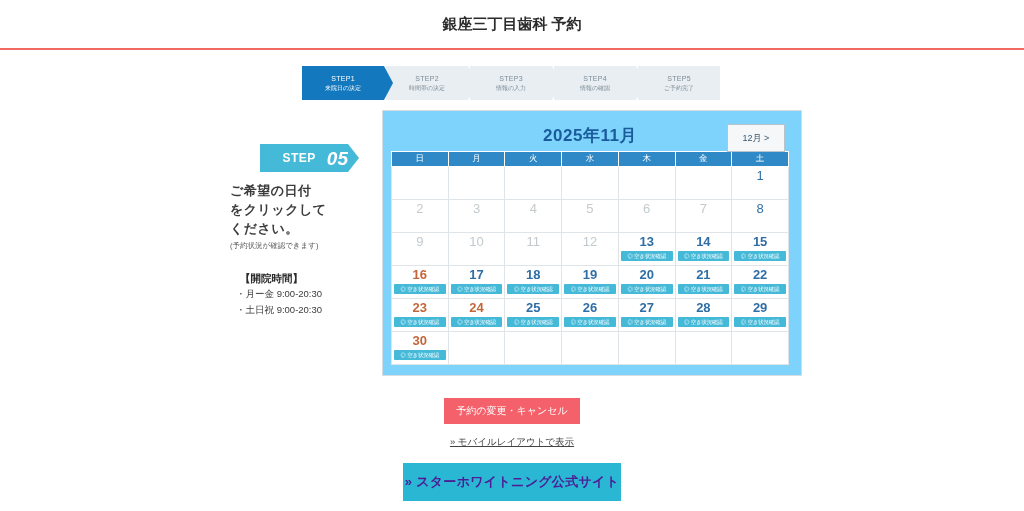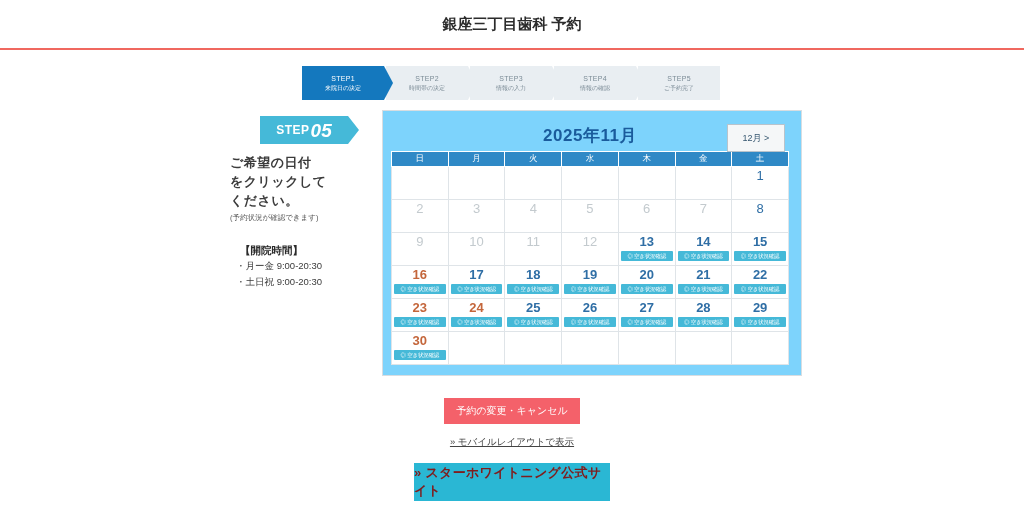--- a/index.html
+++ b/index.html
@@ -83,22 +83,23 @@
     width: 150px;
     margin-right: 10px;
     padding-top: 6px;
   }
   .step-badge {
     position: relative;
     width: 88px; height: 28px;
     margin-left: 38px;
     background: #45b9d8;
     color: #fff;
-    display: flex; align-items: center; justify-content: center;
-    gap: 1px;
+    display: flex; align-items: center; justify-content: flex-end;
+    gap: 11px;
+    margin-top: 28px;
   }
   .step-badge::after {
     content: "";
     position: absolute; right: -11px; top: 0;
     width: 0; height: 0;
     border-top: 14px solid transparent;
     border-bottom: 14px solid transparent;
     border-left: 11px solid #45b9d8;
   }
   .step-badge .sb-word { font-size: 12px; font-weight: bold; letter-spacing: .5px;}
@@ -222,23 +223,23 @@
   }
   .mobile-link {
     margin-top: 12px;
     text-align: center;
     font-size: 9.5px;
     color: #444;
   }
   .mobile-link a { color: #444; text-decoration: underline; }
   .btn-official {
     margin: 14px auto 0 auto;
-    width: 196px; height: 38px;
+    width: 218px; height: 38px;
     background: #2ab7d4;
-    color: #7f1d1d;
+    color: #4c1d95;
     font-size: 13px;
     font-weight: bold;
     display: flex; align-items: center; justify-content: center;
     cursor: pointer;
     letter-spacing: .3px;
   }
 </style>
 </head>
 <body>
 

